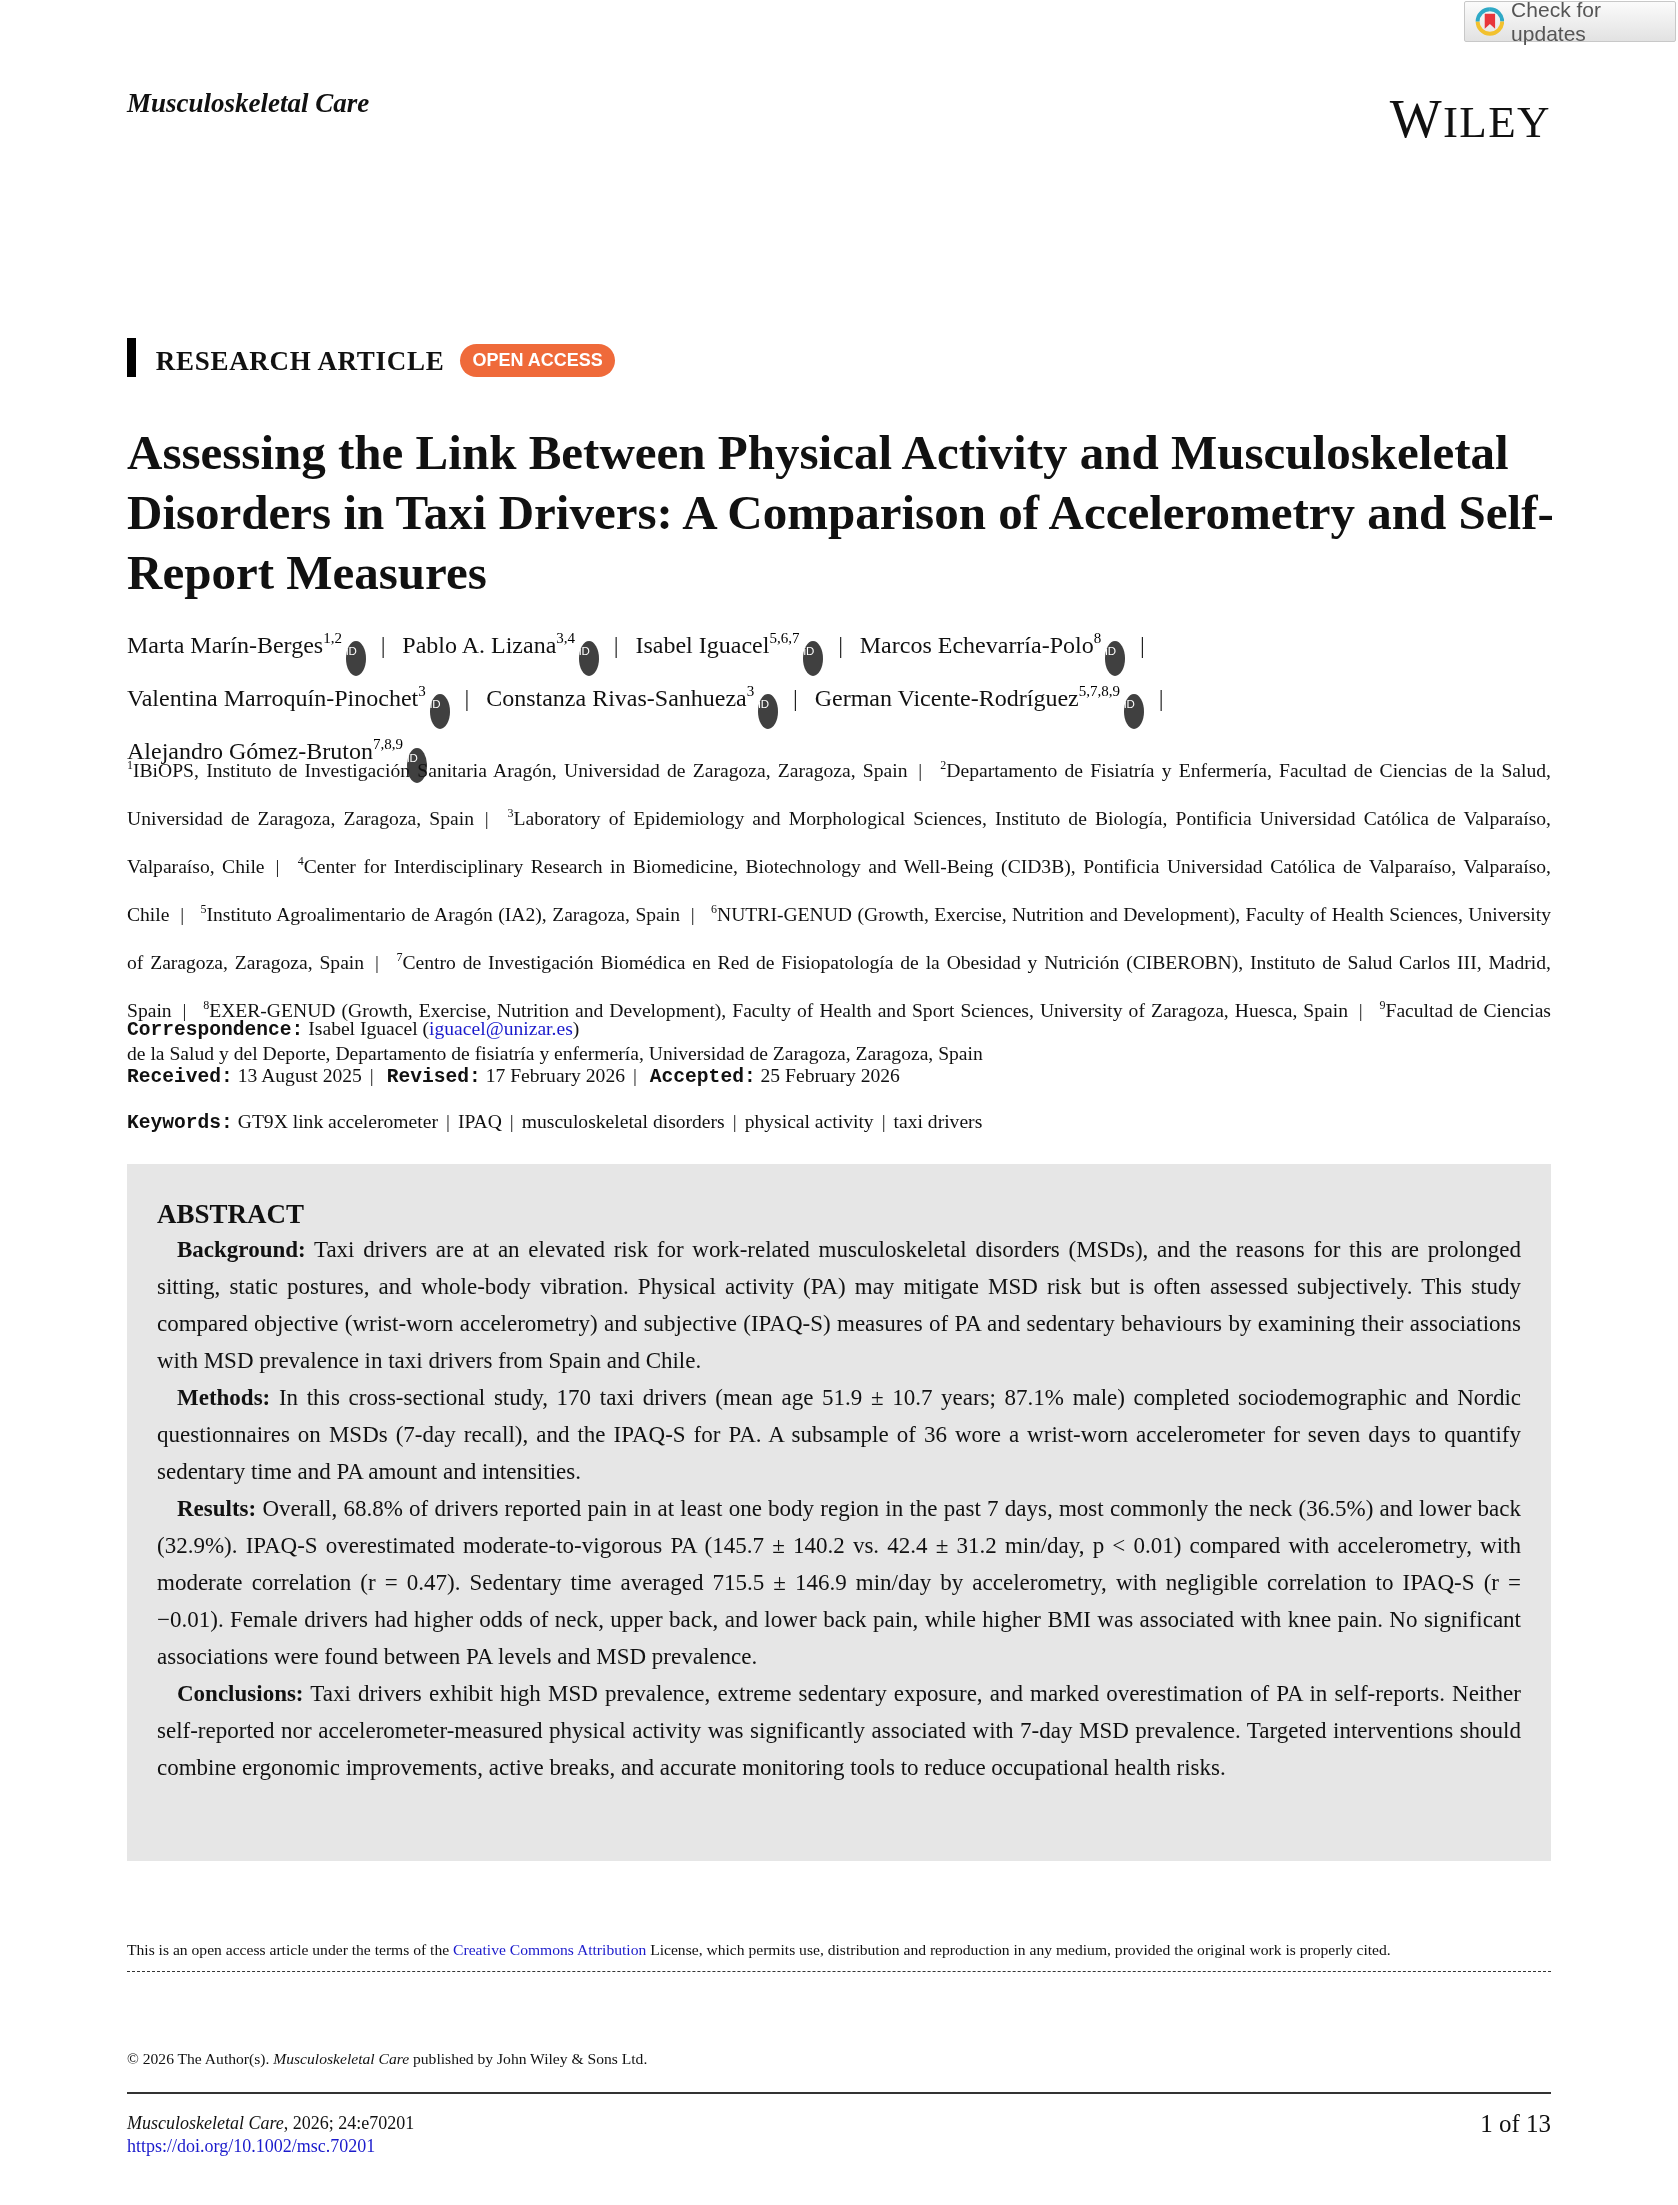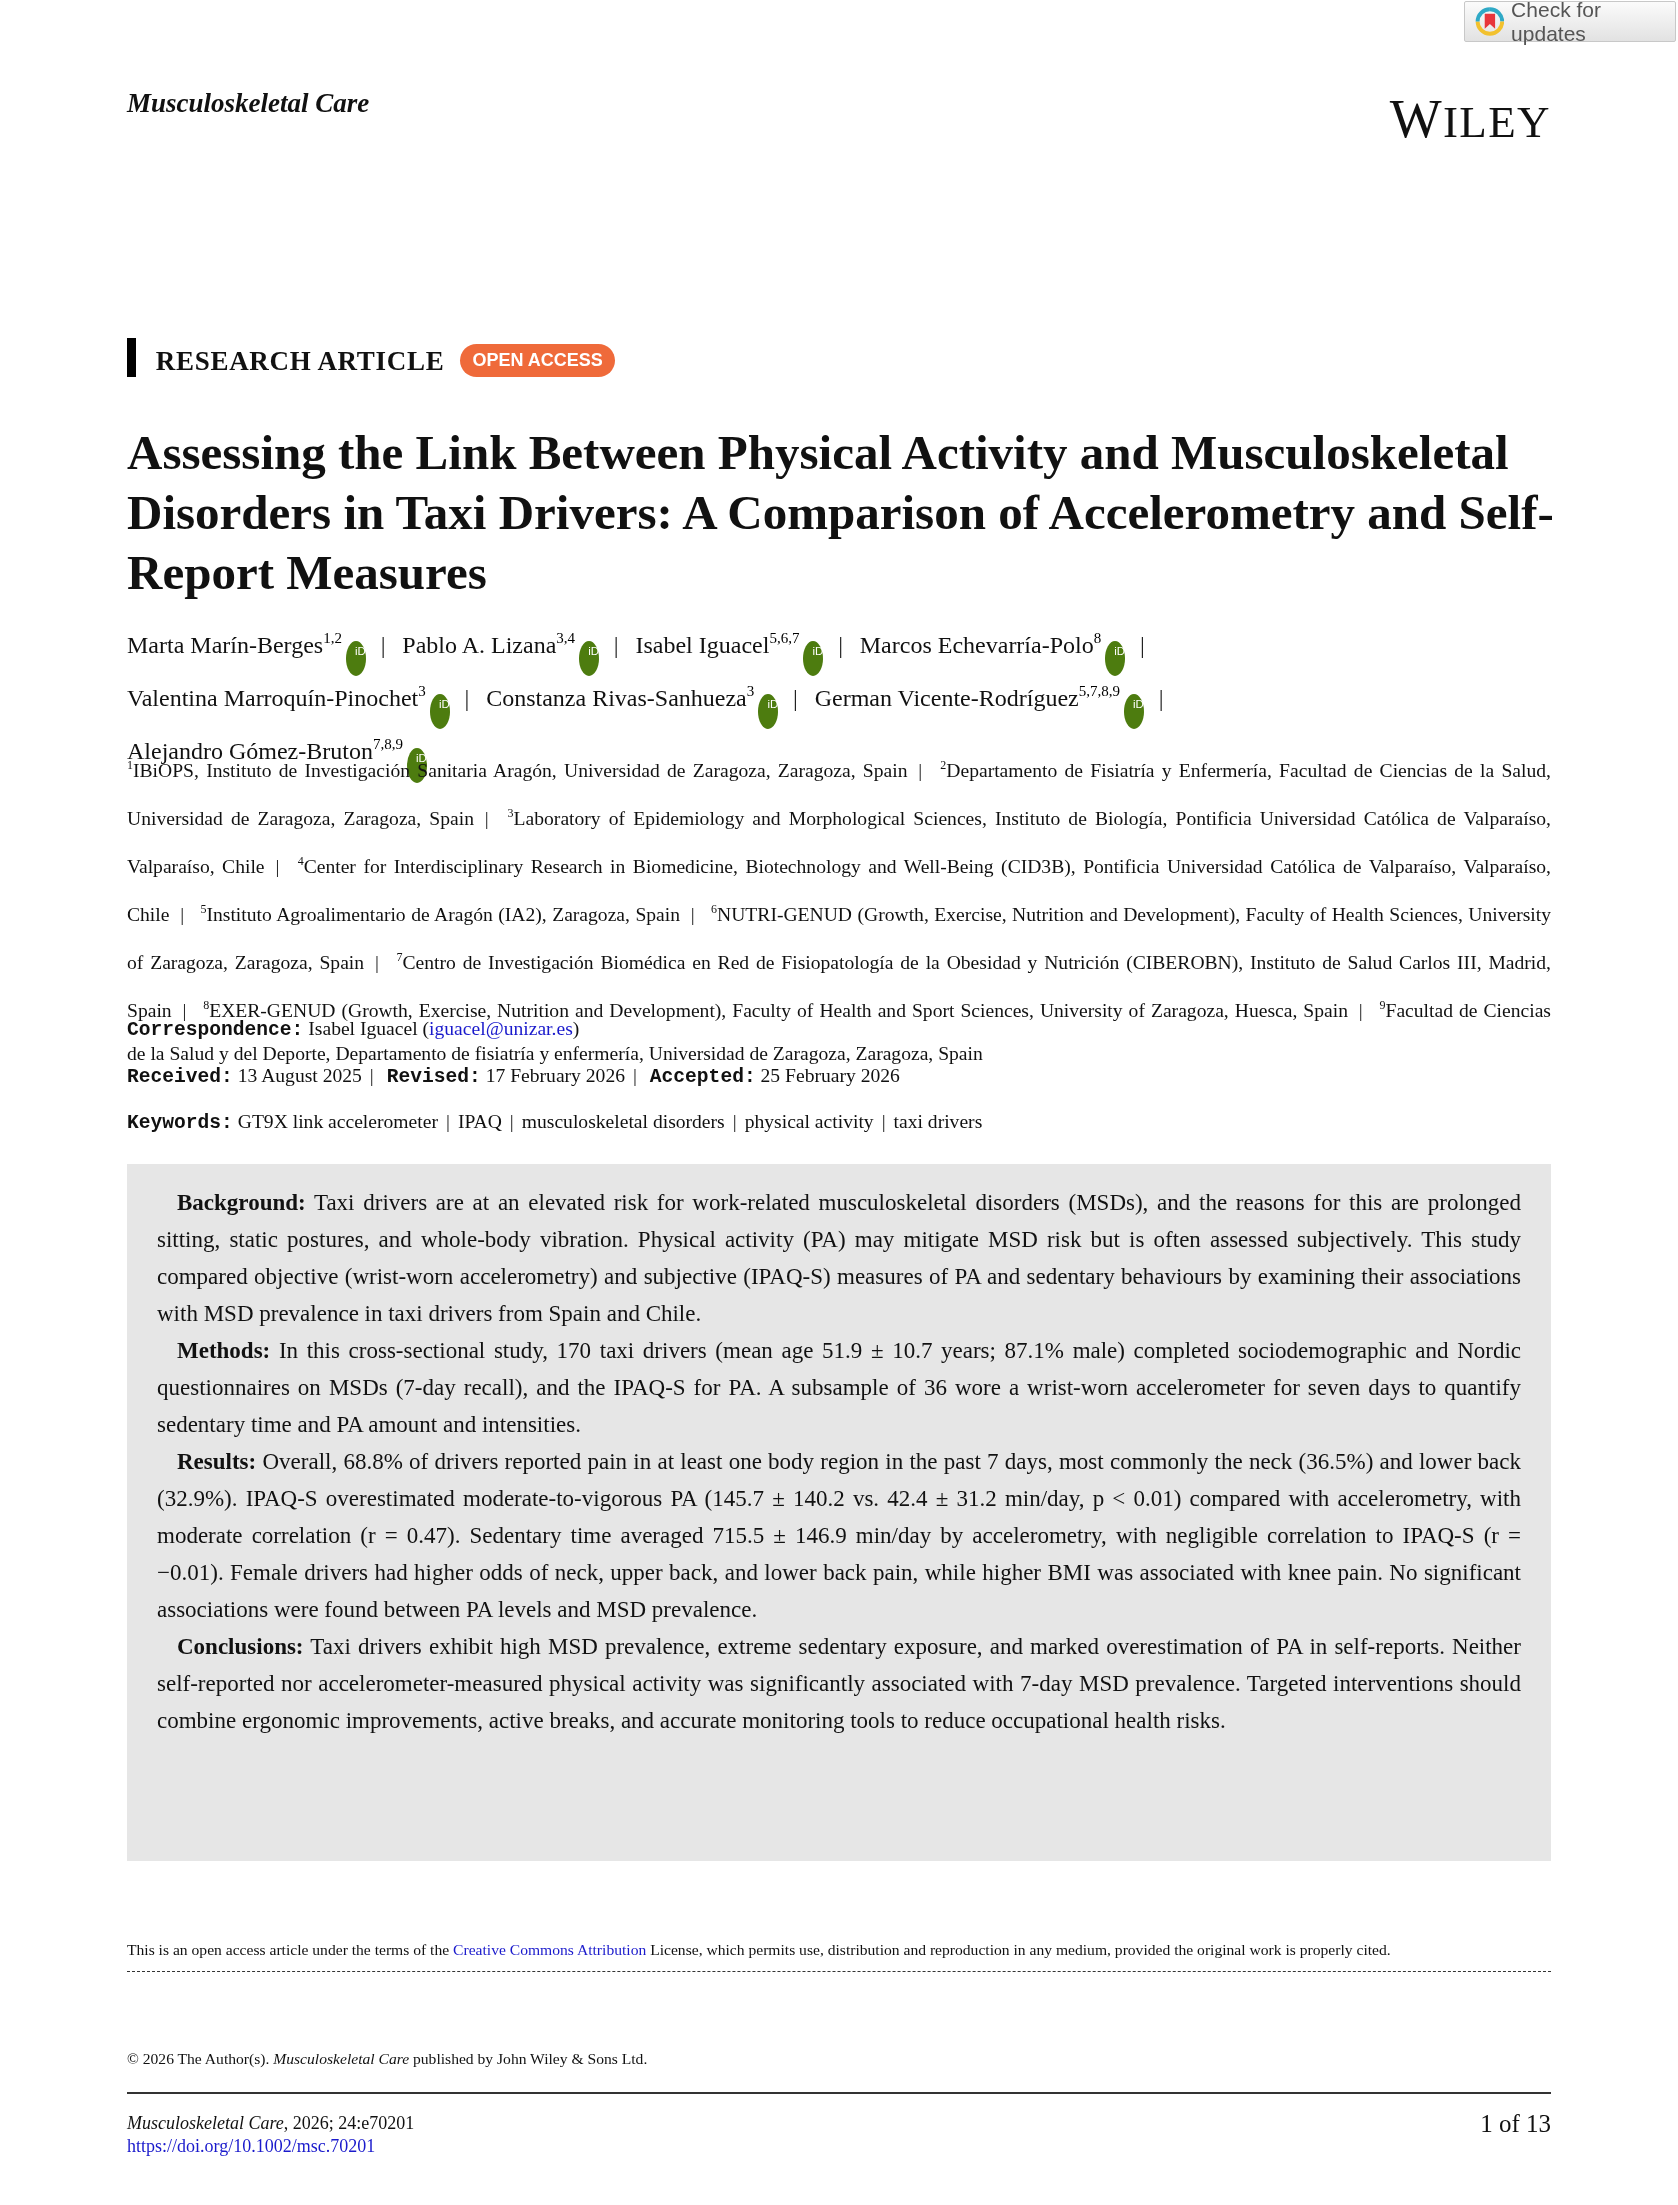--- a/index.html
+++ b/index.html
@@ -21,21 +21,21 @@
 
   .article-type { position: absolute; left: 127px; top: 311px; display: flex; align-items: flex-end; margin-top: 27px; }
   .type-bar { width: 8.8px; height: 39px; background: #000; margin-right: 20px; }
   .type-label { font-size: 27px; font-weight: bold; letter-spacing: 0.7px; margin-right: 16px; }
   .oa-badge { background: #ef6a3a; color: #fff; font-family: "Liberation Sans", sans-serif; font-size: 18px; font-weight: bold; border-radius: 17.6px; padding: 6px 12px; }
 
   .title { position: absolute; left: 127px; top: 423px; width: 1435px; font-size: 49px; font-weight: bold; line-height: 60px; color: #111; }
 
   .authors { position: absolute; left: 127px; top: 623px; width: 1441px; font-size: 24px; line-height: 31px; }
   .authors sup { color: #000000; font-size: 15px; vertical-align: 9.5px; }
-  .orcid { display: inline-block; width: 20px; height: 35px; border-radius: 50%; background: #4d7c0f; color: #fff; font-family: "Liberation Sans", sans-serif; font-size: 11.5px; line-height: 20px; text-align: right; vertical-align: -2.7px; margin: 0 4px; }
+  .orcid { display: inline-block; width: 20px; height: 35px; border-radius: 50%; background: #404040; color: #fff; font-family: "Liberation Sans", sans-serif; font-size: 11.5px; line-height: 20px; text-align: left; vertical-align: -2.7px; margin: 0 4px; }
   .sep { margin: 0 10.8px; color: #222; }
 
   .affiliations { position: absolute; left: 127px; top: 744px; width: 1424px; font-size: 19.6px; line-height: 43px; text-align: justify; }
   .affiliations sup { font-size: 12px; vertical-align: 8px; }
 
   .meta-line { position: absolute; left: 127px; font-size: 19.6px; }
   .meta-line b { font-weight: bold; font-family: Liberation Mono, monospace; }
   .meta-line .link { color: #1a1acc; }
   .meta-line .sep { margin: 0 8px; }
 
@@ -116,20 +116,21 @@
   <b>Accepted:</b>
   <span>25 February 2026</span>
 </div>
 
 <div class="meta-line" style="top:1111px">
   <b>Keywords:</b>
   <span>GT9X link accelerometer</span><span class="sep">|</span><span>IPAQ</span><span class="sep">|</span><span>musculoskeletal disorders</span><span class="sep">|</span><span>physical activity</span><span class="sep">|</span><span>taxi drivers</span>
 </div>
 
 <section class="abstract">
+  <h2>ABSTRACT</h2>
   <p><b>Background:</b> <span>Taxi drivers are at an elevated risk for work-related musculoskeletal disorders (MSDs), and the reasons for this are prolonged sitting, static postures, and whole-body vibration. Physical activity (PA) may mitigate MSD risk but is often assessed subjectively. This study compared objective (wrist-worn accelerometry) and subjective (IPAQ-S) measures of PA and sedentary behaviours by examining their associations with MSD prevalence in taxi drivers from Spain and Chile.</span></p>
   <p><b>Methods:</b> <span>In this cross-sectional study, 170 taxi drivers (mean age 51.9 ± 10.7 years; 87.1% male) completed sociodemographic and Nordic questionnaires on MSDs (7-day recall), and the IPAQ-S for PA. A subsample of 36 wore a wrist-worn accelerometer for seven days to quantify sedentary time and PA amount and intensities.</span></p>
   <p><b>Results:</b> <span>Overall, 68.8% of drivers reported pain in at least one body region in the past 7 days, most commonly the neck (36.5%) and lower back (32.9%). IPAQ-S overestimated moderate-to-vigorous PA (145.7 ± 140.2 vs. 42.4 ± 31.2 min/day, p &lt; 0.01) compared with accelerometry, with moderate correlation (r = 0.47). Sedentary time averaged 715.5 ± 146.9 min/day by accelerometry, with negligible correlation to IPAQ-S (r = −0.01). Female drivers had higher odds of neck, upper back, and lower back pain, while higher BMI was associated with knee pain. No significant associations were found between PA levels and MSD prevalence.</span></p>
   <p><b>Conclusions:</b> <span>Taxi drivers exhibit high MSD prevalence, extreme sedentary exposure, and marked overestimation of PA in self-reports. Neither self-reported nor accelerometer-measured physical activity was significantly associated with 7-day MSD prevalence. Targeted interventions should combine ergonomic improvements, active breaks, and accurate monitoring tools to reduce occupational health risks.</span></p>
 </section>
 
 <div class="dash-rule"></div>
 <div class="license">
   <span>This is an open access article under the terms of the </span><span class="link">Creative Commons Attribution</span><span> License, which permits use, distribution and reproduction in any medium, provided the original work is properly cited.</span>
 </div>

